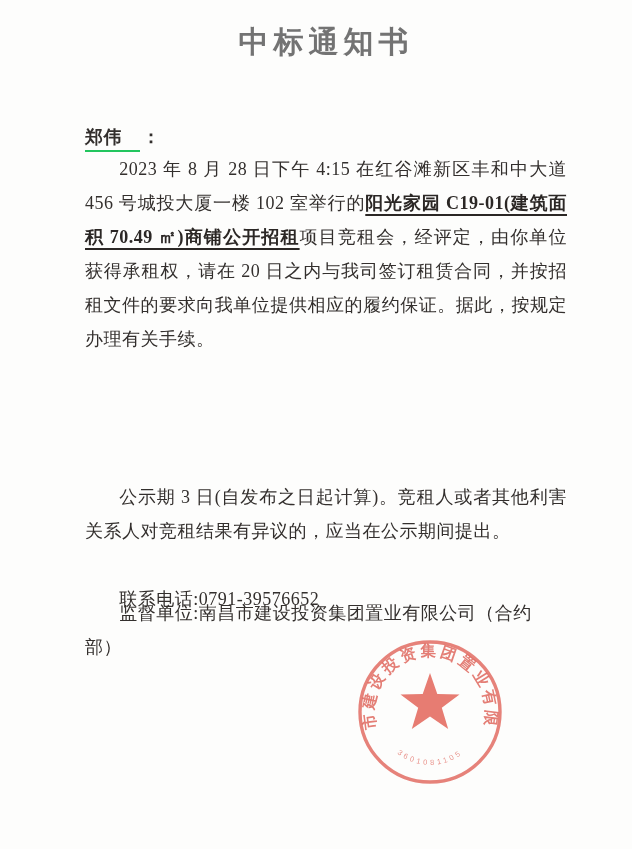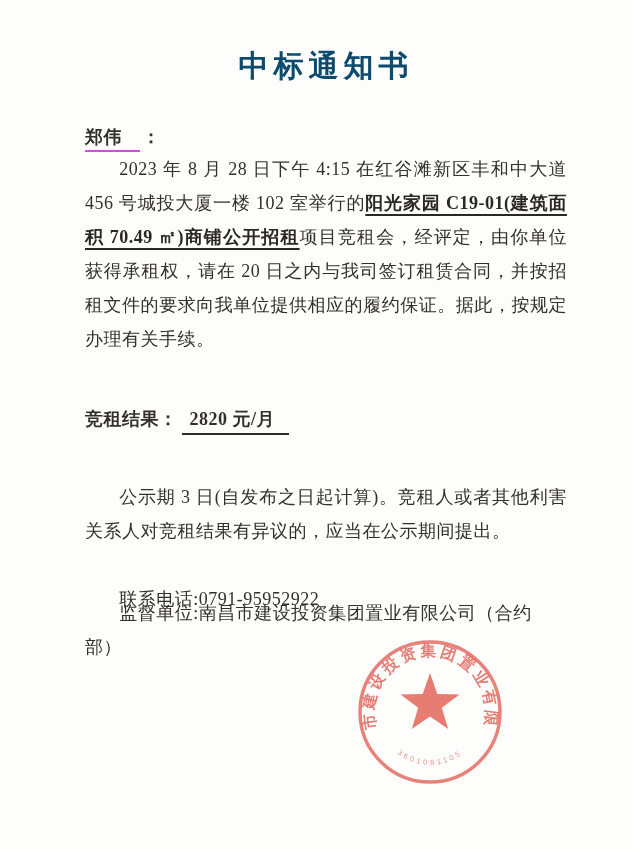--- a/index.html
+++ b/index.html
@@ -10,35 +10,35 @@
     position: relative;
     width: 632px;
     height: 849px;
     background: #fdfdfc;
     color: #332f2d;
     overflow: hidden;
   }
 
   .doc-title {
     position: absolute;
-    top: 46px;
+    top: 22px;
     left: 85px;
     width: 482px;
     text-align: center;
     font-size: 30px;
     font-weight: 700;
     letter-spacing: 5px;
-    color: #0c4a6e;
+    color: #737373;
   }
 
   .line { position: absolute; left: 85px; width: 482px; font-size: 18px; line-height: 34px; letter-spacing: 0.5px; }
 
   .salutation { top: 120px; font-weight: 700; }
   .salutation .uline {
-    border-bottom: 2px solid #d946ef;
+    border-bottom: 2px solid #22c55e;
     padding-right: 18px;
     padding-bottom: 1px;
     display: inline-block;
     line-height: 24px;
   }
   .salutation .colon { margin-left: 2px; font-weight: 700; }
 
   .par1 {
     top: 152px;
     text-align: justify;
@@ -86,29 +86,26 @@
   <h1 class="doc-title">中标通知书</h1>
 
   <div class="line salutation">
     <span class="uline">郑伟</span><span class="colon">：</span>
   </div>
 
   <p class="line par1">
     <span>2023 年 8 月 28 日下午 4:15 在红谷滩新区丰和中大道 456 号城投大厦一楼 102 室举行的</span><span class="highlight">阳光家园 C19-01(建筑面积 70.49 ㎡)商铺公开招租</span><span>项目竞租会，经评定，由你单位获得承租权，请在 20 日之内与我司签订租赁合同，并按招租文件的要求向我单位提供相应的履约保证。据此，按规定办理有关手续。</span>
   </p>
 
-  <div class="line result-line">
-    <span>竞租结果：</span><span class="result-value">2820 元/月</span>
-  </div>
 
   <p class="line notice-par">公示期 3 日(自发布之日起计算)。竞租人或者其他利害关系人对竞租结果有异议的，应当在公示期间提出。</p>
 
   <div class="line supervisor-line">监督单位:南昌市建设投资集团置业有限公司（合约部）</div>
 
-  <div class="line phone-line">联系电话:0791-95952922</div>
+  <div class="line phone-line">联系电话:0791-39576652</div>
 
 
 
   <svg class="seal" viewBox="0 0 148 152" xmlns="http://www.w3.org/2000/svg">
     <defs>
       <path id="sealArcTop" d="M 21.4 95.2 A 56 56 0 1 1 126.6 95.2" fill="none"></path>
       <path id="sealArcBottom" d="M 26 98.4 A 53 53 0 0 0 122 98.4" fill="none"></path>
     </defs>
     <circle cx="74" cy="76" r="70" fill="none" stroke="#de5247" stroke-width="3.4" opacity="0.82"></circle>
     <polygon points="74,37 81.3,58 103.5,58.4 85.8,71.8 92.2,93.1 74,80.4 55.8,93.1 62.2,71.8 44.5,58.4 66.7,58" fill="#e05043" opacity="0.85"></polygon>

